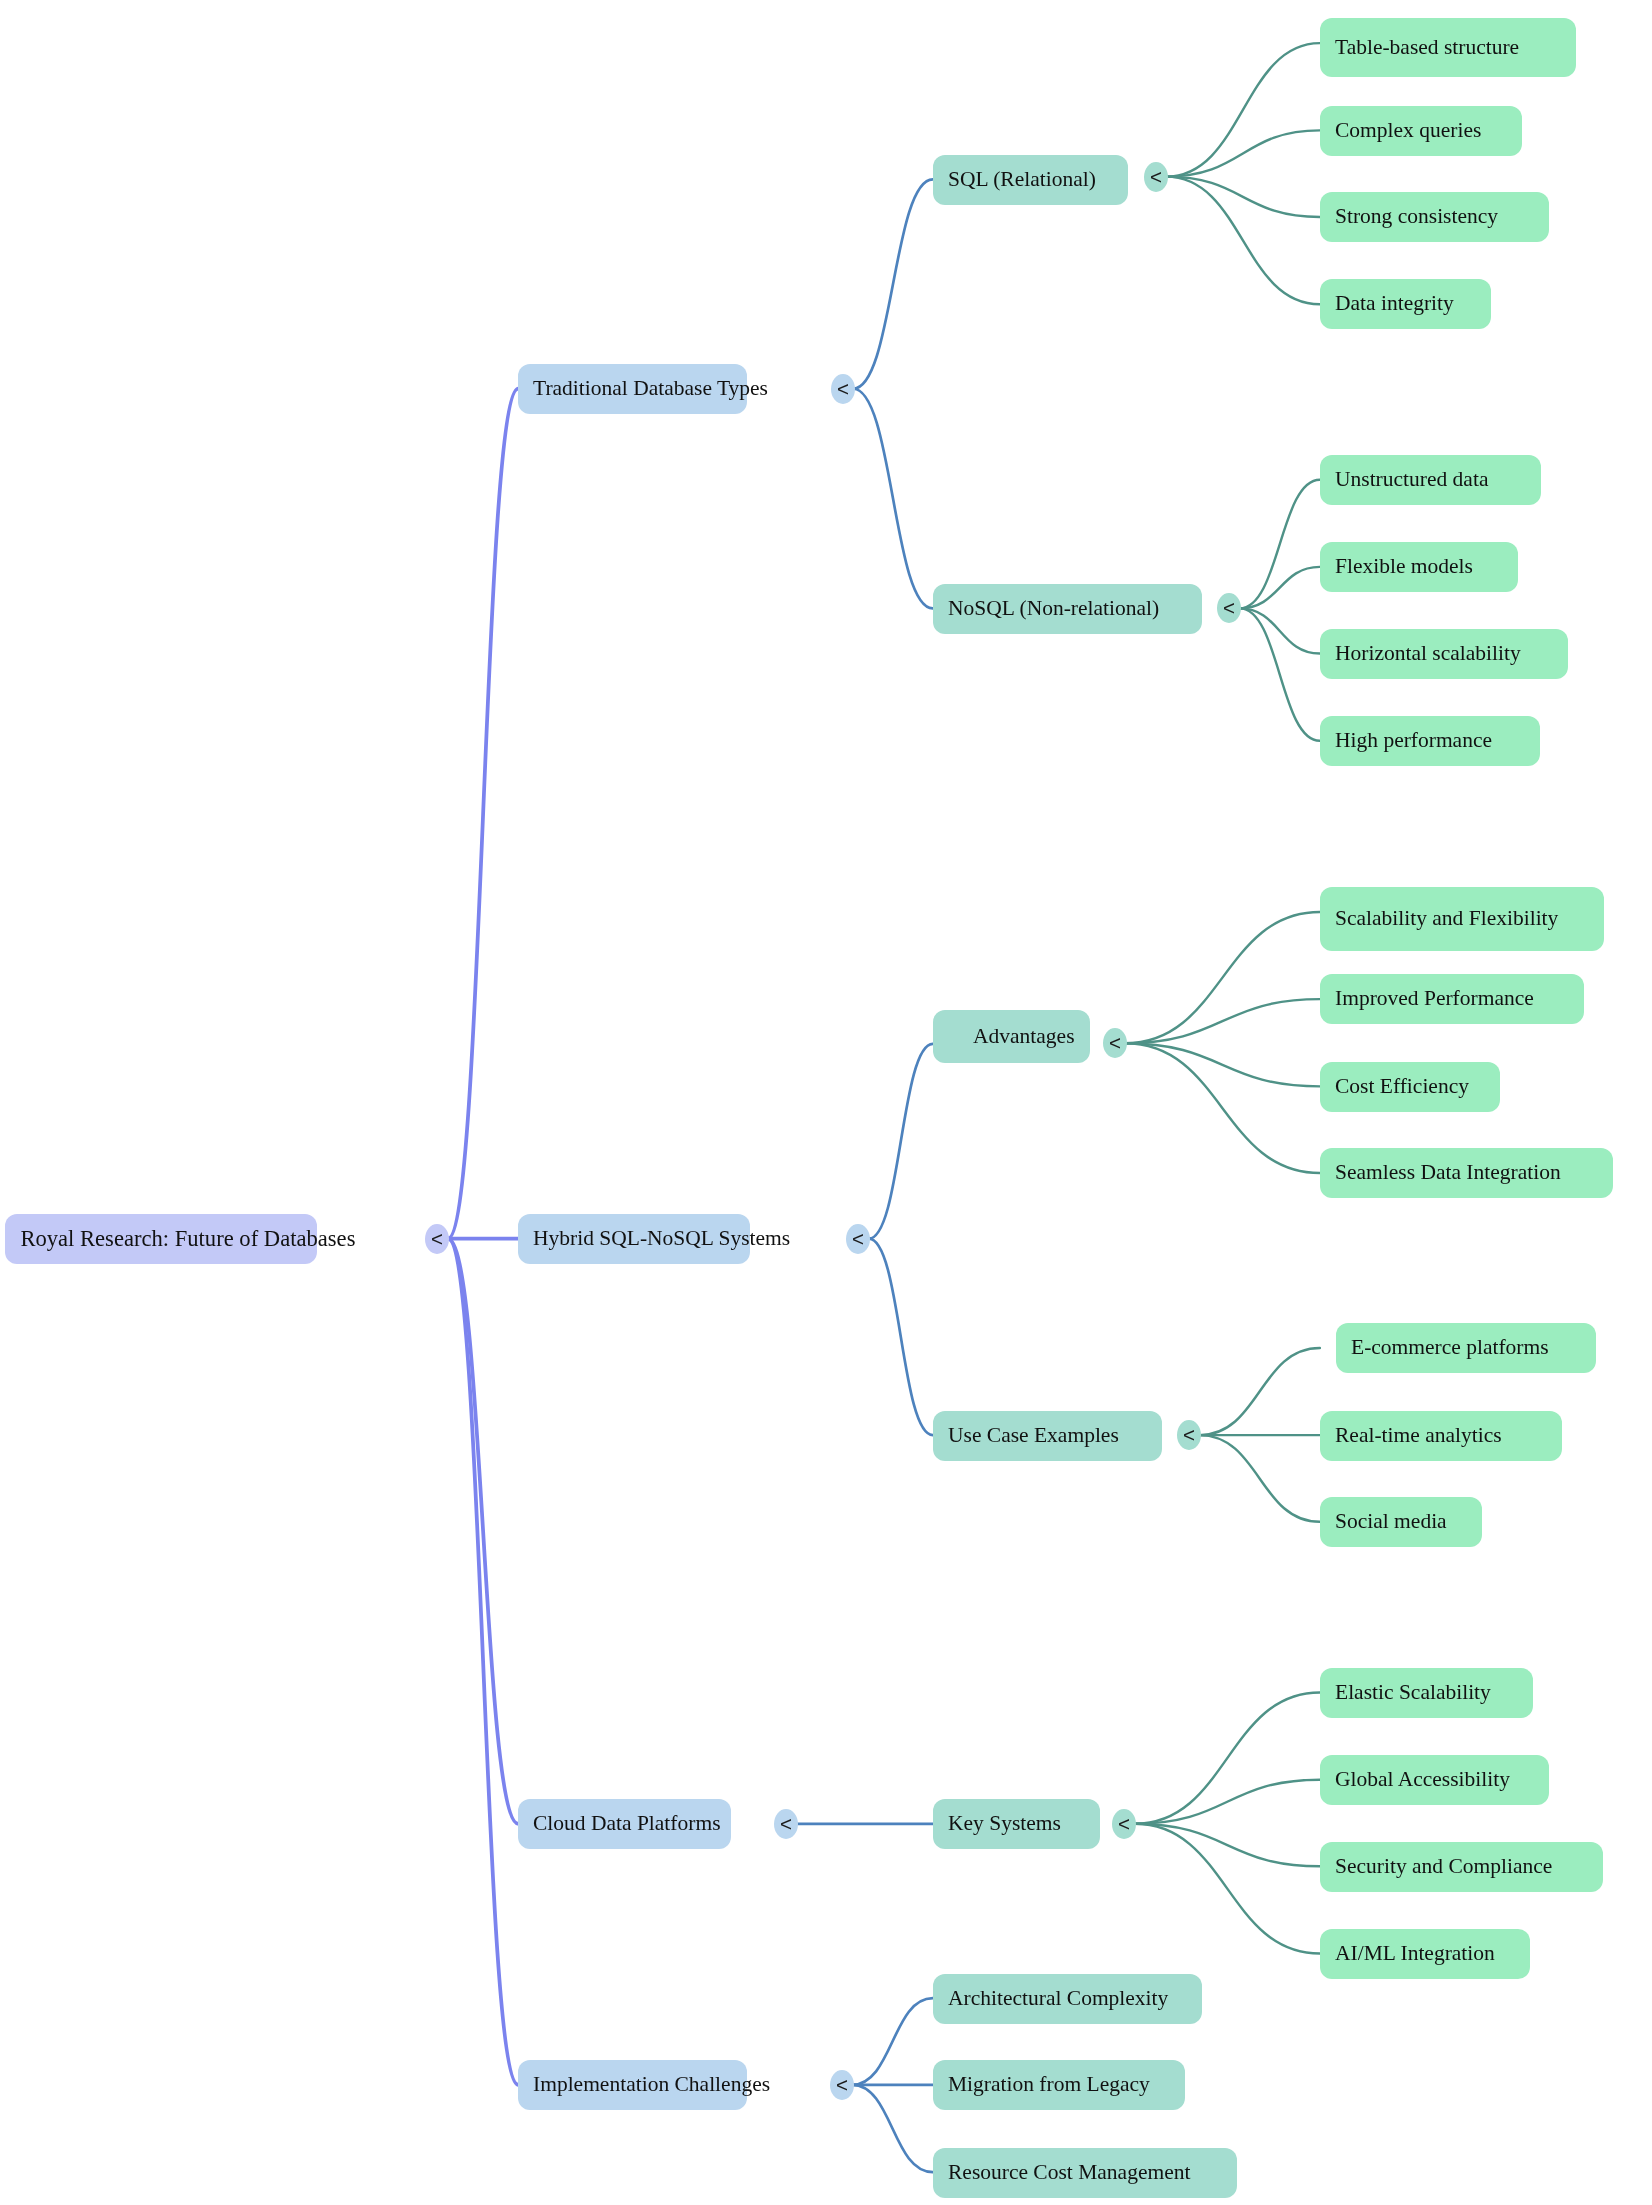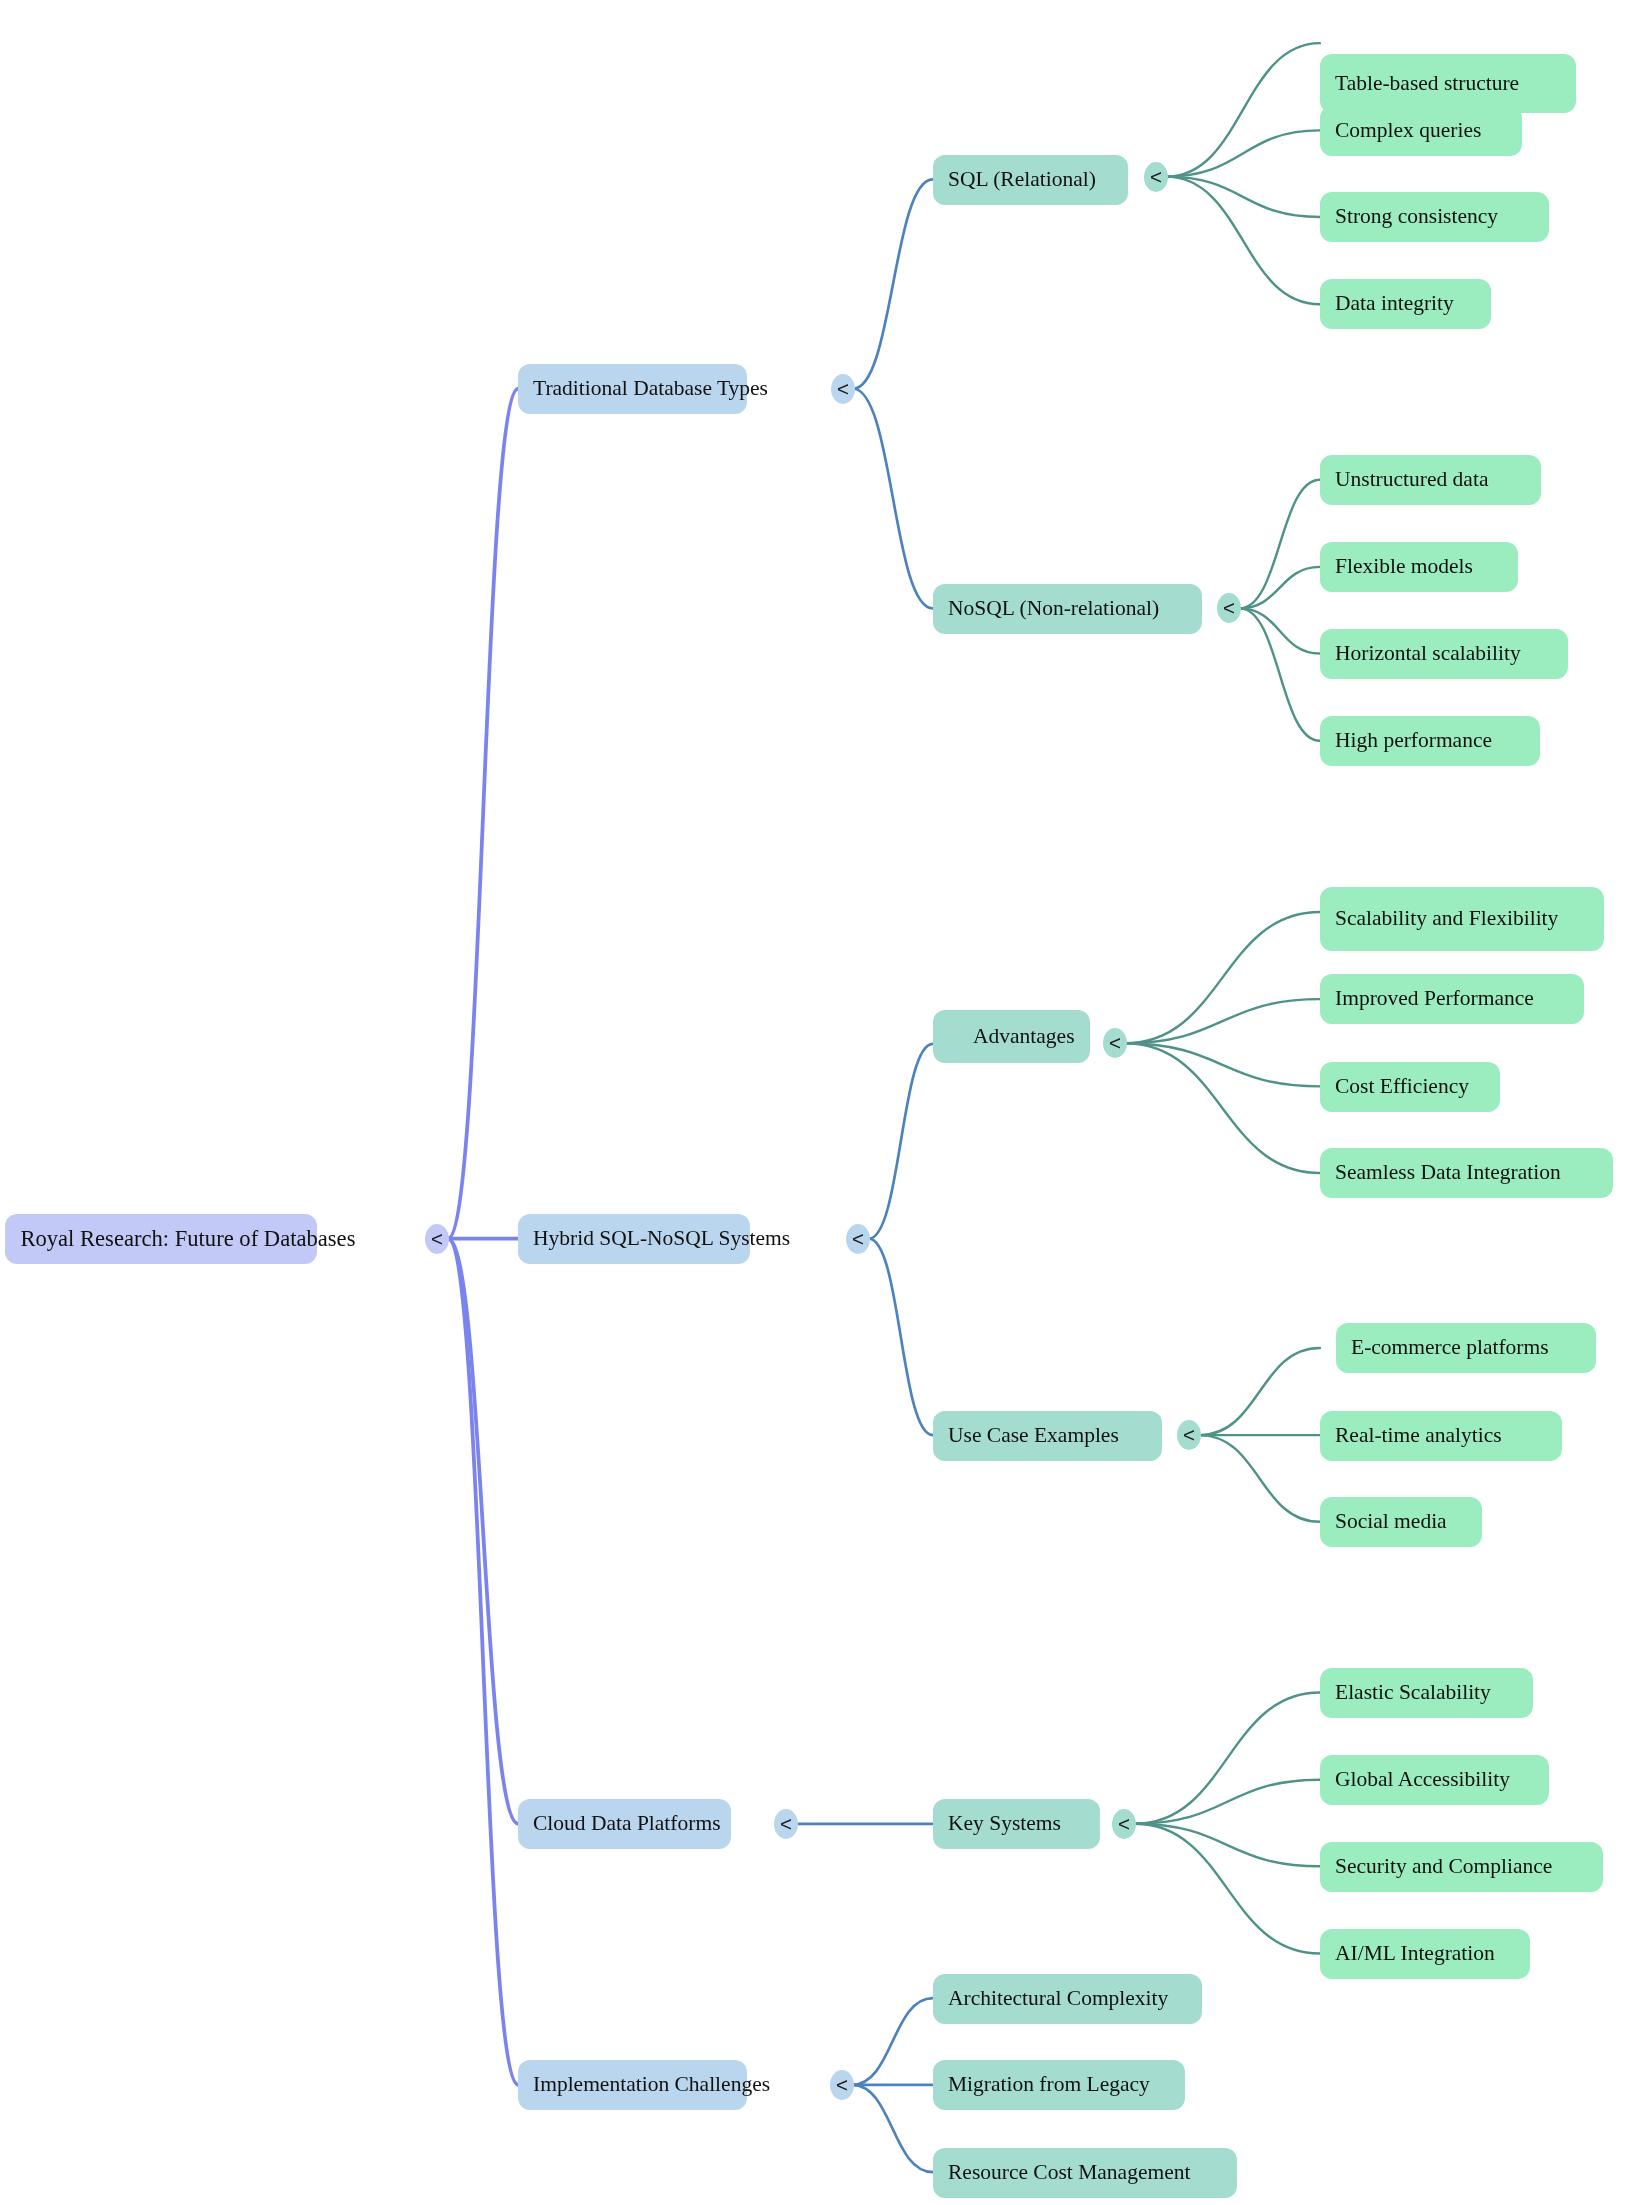--- a/index.html
+++ b/index.html
@@ -66,21 +66,21 @@
     </div>
     <div class="marker m-root" style="left: 425px; top: 1224px; width: 24px; height: 30px;">&lt;</div>
     <div class="node lvl1" style="left: 518px; top: 364px; width: 229px; height: 50px;">
       <span>Traditional Database Types</span>
     </div>
     <div class="marker m-blue" style="left: 831px; top: 374px; width: 24px; height: 30px;">&lt;</div>
     <div class="node lvl2" style="left: 933px; top: 155px; width: 195px; height: 50px;">
       <span>SQL (Relational)</span>
     </div>
     <div class="marker m-teal" style="left: 1144px; top: 162px; width: 24px; height: 30px;">&lt;</div>
-    <div class="node lvl3" style="left: 1320px; top: 18.3px; width: 256px; height: 59px; margin-top: 36px;">
+    <div class="node lvl3" style="left: 1320px; top: 18.3px; width: 256px; height: 59px;">
       <span>Table-based structure</span>
     </div>
     <div class="node lvl3" style="left: 1320px; top: 106px; width: 202px; height: 50px;">
       <span>Complex queries</span>
     </div>
     <div class="node lvl3" style="left: 1320px; top: 192px; width: 229px; height: 50px;">
       <span>Strong consistency</span>
     </div>
     <div class="node lvl3" style="left: 1320px; top: 279px; width: 171px; height: 50px; text-align: center;">
       <span>Data integrity</span>

